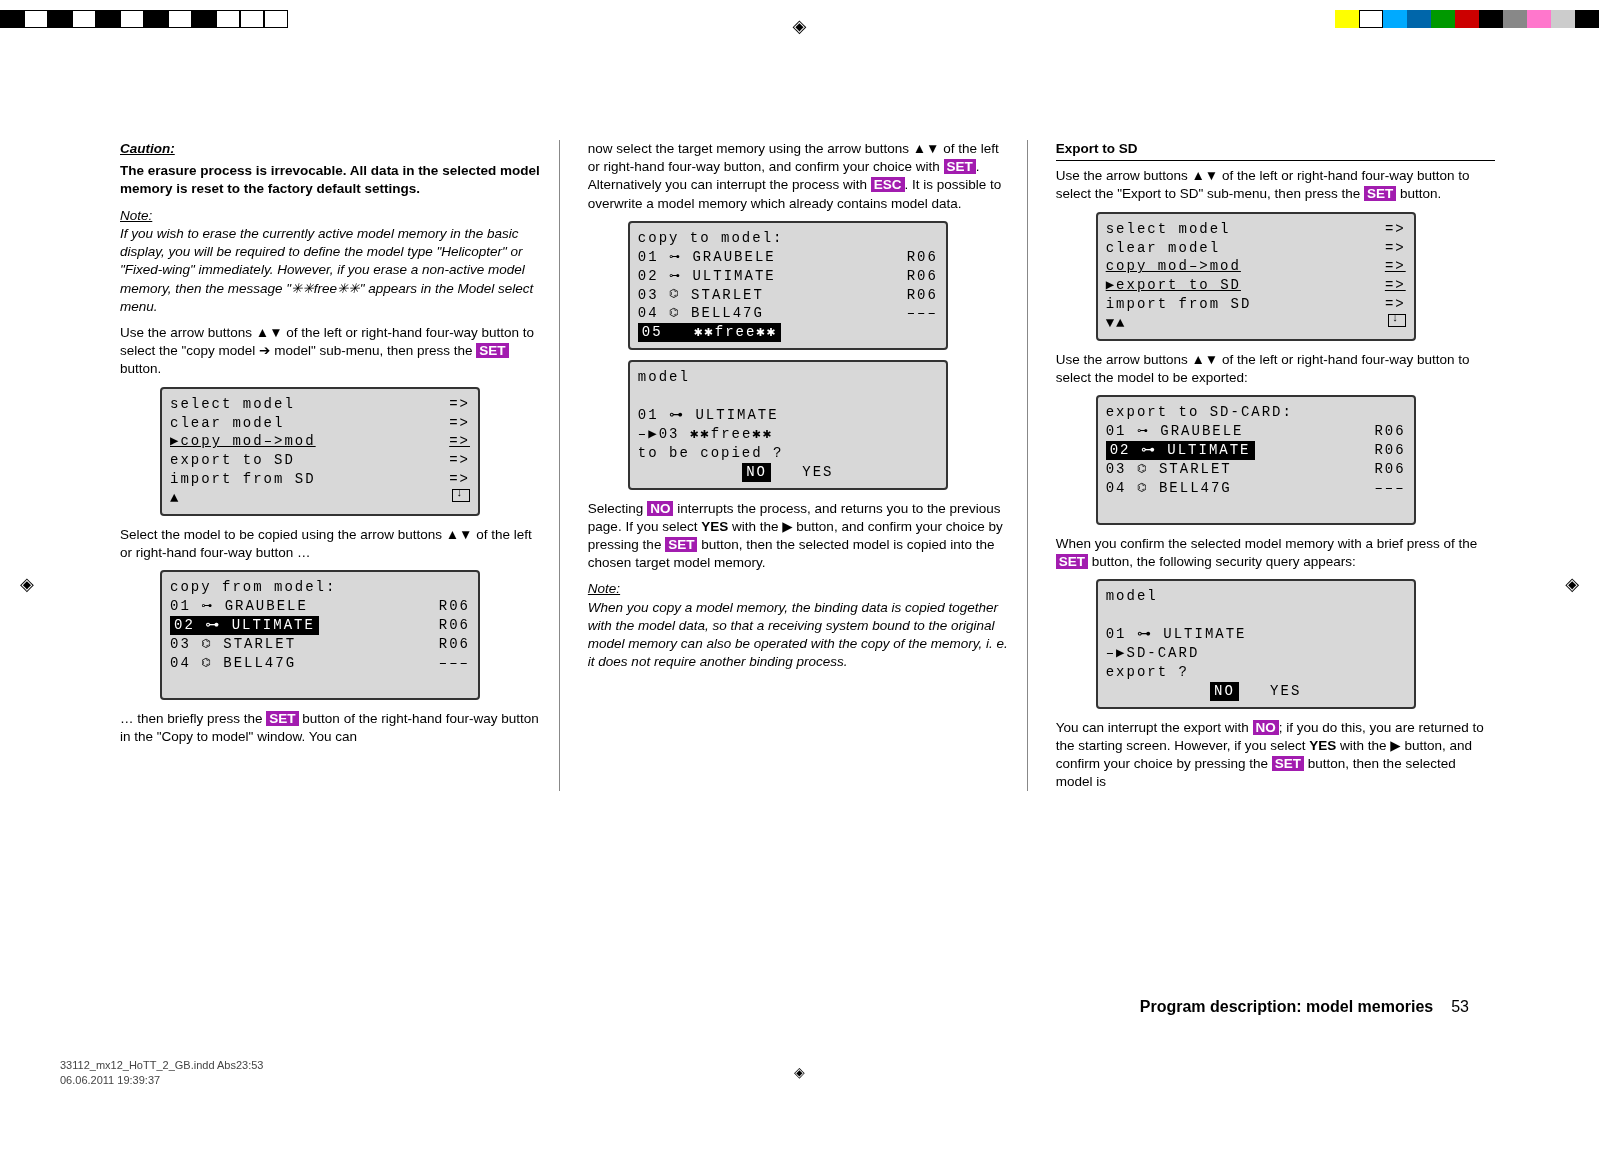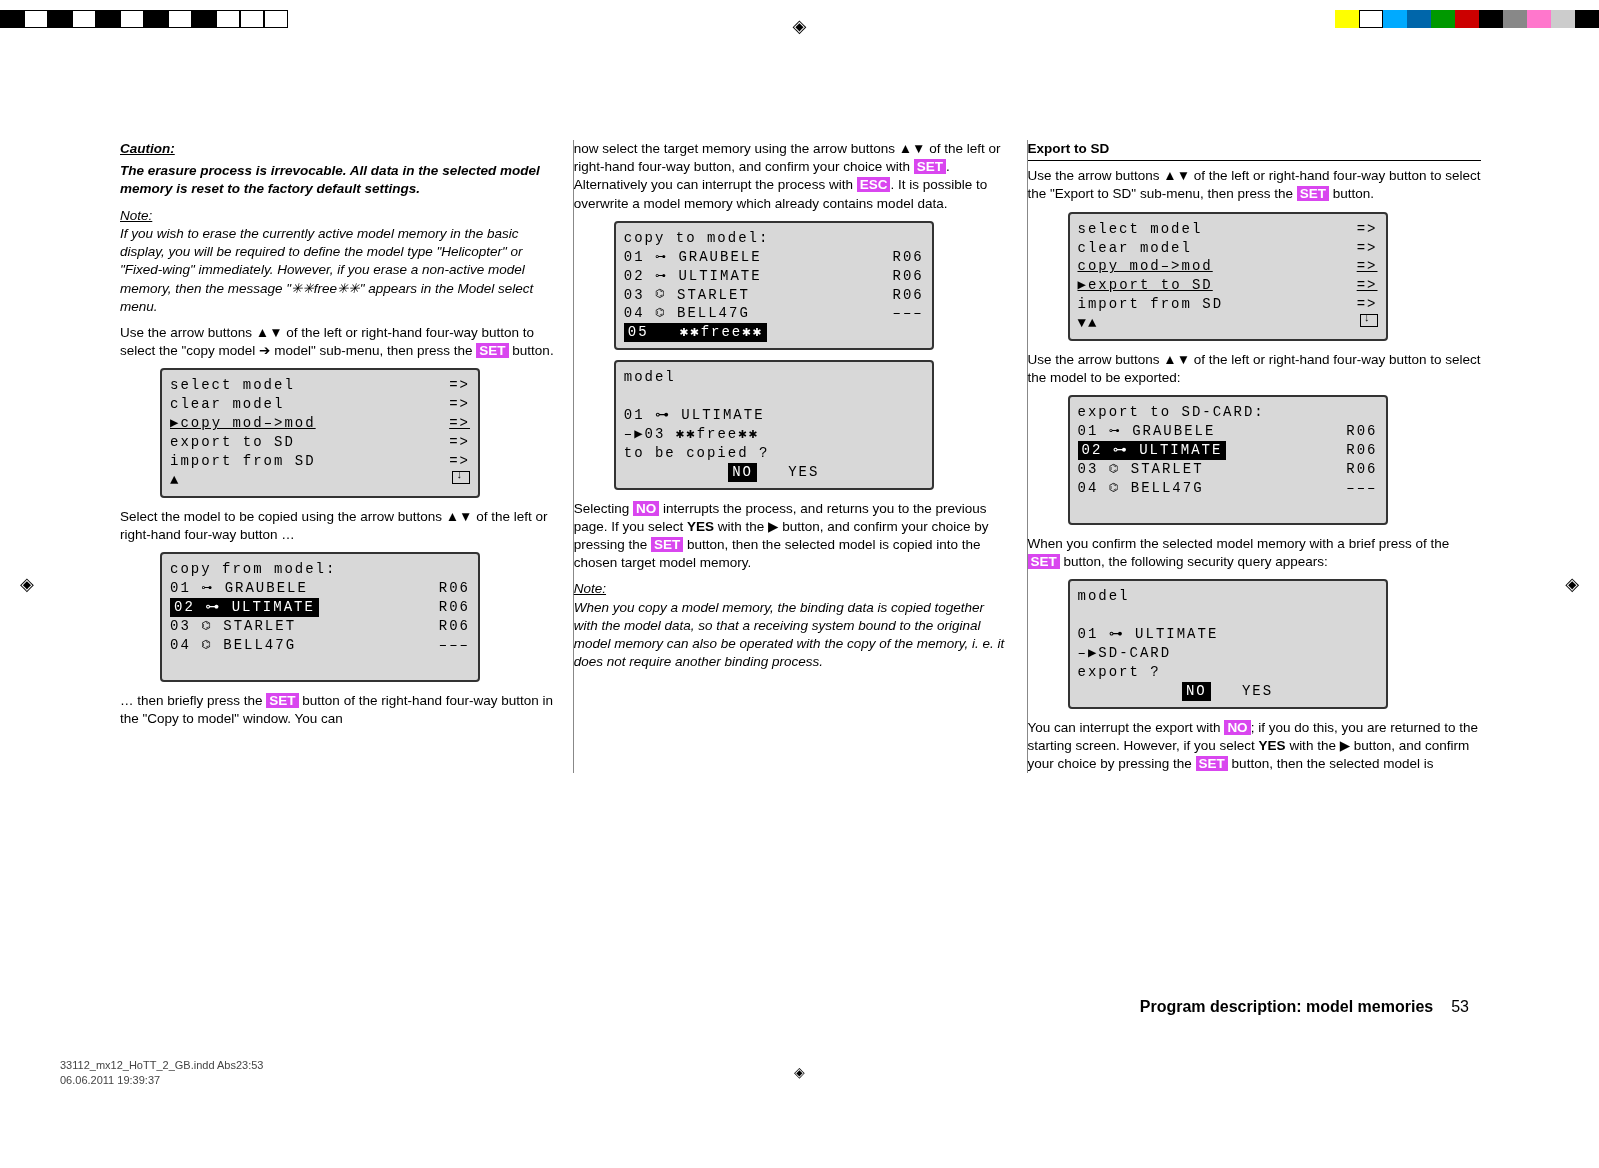--- a/index.html
+++ b/index.html
@@ -18,34 +18,35 @@
   .colorblock span { width: 24px; height: 18px; display: inline-block; }
   .registration { position: absolute; top: 14px; left: 50%; transform: translateX(-50%); font-size: 18px; }
   .registration-left { position: absolute; top: 50%; left: 20px; transform: translateY(-50%); font-size: 18px; }
   .registration-right { position: absolute; top: 50%; right: 20px; transform: translateY(-50%); font-size: 18px; }
   .page {
     position: absolute;
     top: 140px;
     left: 120px;
     width: 1375px;
     display: flex;
+    gap: 28px;
   }
   .col {
     width: 33%;
     border-right: 1px solid #888;
     padding-right: 16px;
   }
   .col:last-child { border-right: none; padding-right: 0; }
   .caution-block p { margin-bottom: 4px; }
   .caution-title { text-decoration: underline; font-style: italic; font-weight: bold; }
-  .caution-body { font-style: italic; font-weight: bold; }
+  .caution-body { font-weight: bold; }
   .note-title { text-decoration: underline; font-style: italic; }
   .note-body { font-style: italic; }
   .section-heading { font-weight: bold; border-bottom: 1px solid #000; padding-bottom: 2px; margin-top: 10px; margin-bottom: 6px; }
-  .inv { background: #d946ef; color: #fff; padding: 0 3px; font-weight: bold; }
+  .inv { background: #a21caf; color: #fff; padding: 0 3px; font-weight: bold; }
   .para { margin-bottom: 8px; }
   .screen {
     border: 2px solid #333;
     border-radius: 4px;
     background: #d8d8d8;
     font-family: "Courier New", monospace;
     font-size: 14px;
     letter-spacing: 2px;
     padding: 6px 8px;
     margin: 8px 0 10px 40px;

